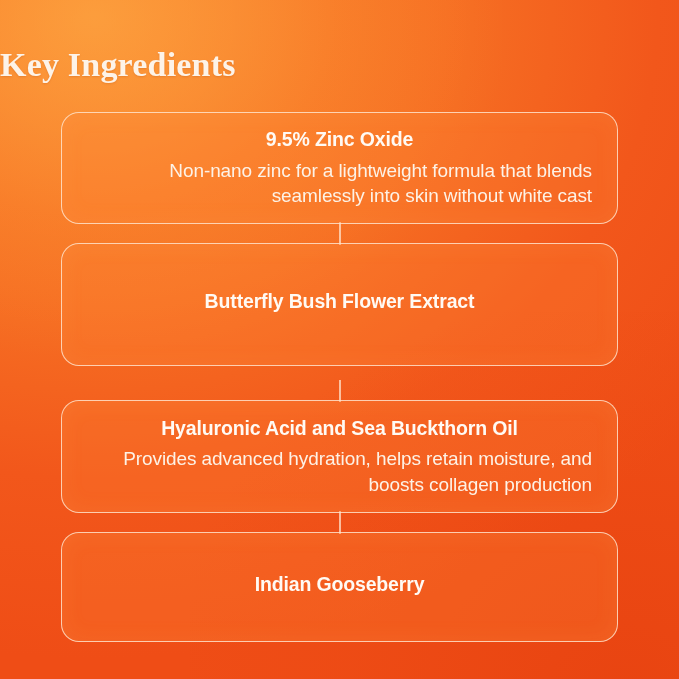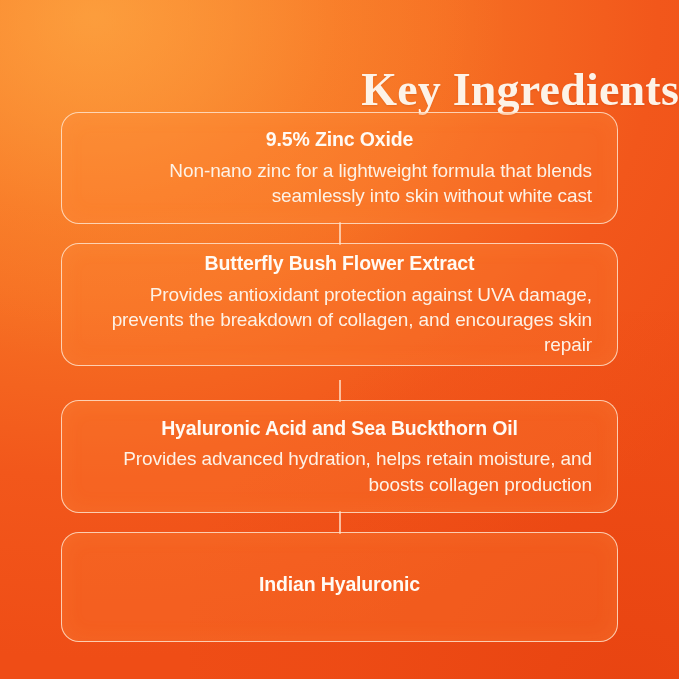--- a/index.html
+++ b/index.html
@@ -49,26 +49,26 @@
 
   .content {
     position: relative;
     z-index: 3;
     width: 100%;
     height: 100%;
   }
 
   .poster-title {
     position: absolute;
-    top: 33px;
+    top: 23px;
     left: 0;
     right: 0;
-    text-align: right;
+    text-align: left;
     font-family: "Liberation Serif", "DejaVu Serif", serif;
-    font-size: 46px;
+    font-size: 34px;
     font-weight: 700;
     letter-spacing: 0.2px;
     color: #fdf3e8;
     line-height: 1.12;
     text-shadow: 0 1px 2px rgba(150,45,8,0.18);
   }
 
   
   .spine {
     position: absolute;
@@ -140,26 +140,25 @@
     <div class="spine" id="spine-1"></div>
     <div class="spine" id="spine-2"></div>
 
     <div class="card" id="card-0">
       <div class="card-title">9.5% Zinc Oxide</div>
       <div class="card-desc">Non-nano zinc for a lightweight formula that blends seamlessly into skin without white cast</div>
     </div>
 
     <div class="card" id="card-1">
       <div class="card-title">Butterfly Bush Flower Extract</div>
-      <div class="card-desc">Provides antioxidant protection against UVA damage, prevents the breakdown of collagen, and encourages skin repair</div>
     </div>
 
     <div class="card" id="card-2">
       <div class="card-title">Hyaluronic Acid and Sea Buckthorn Oil</div>
       <div class="card-desc">Provides advanced hydration, helps retain moisture, and boosts collagen production</div>
     </div>
 
     <div class="card" id="card-3">
-      <div class="card-title">Indian Hyaluronic</div>
+      <div class="card-title">Indian Gooseberry</div>
     </div>
 
   </div>
 </div>
 
 </body></html>

